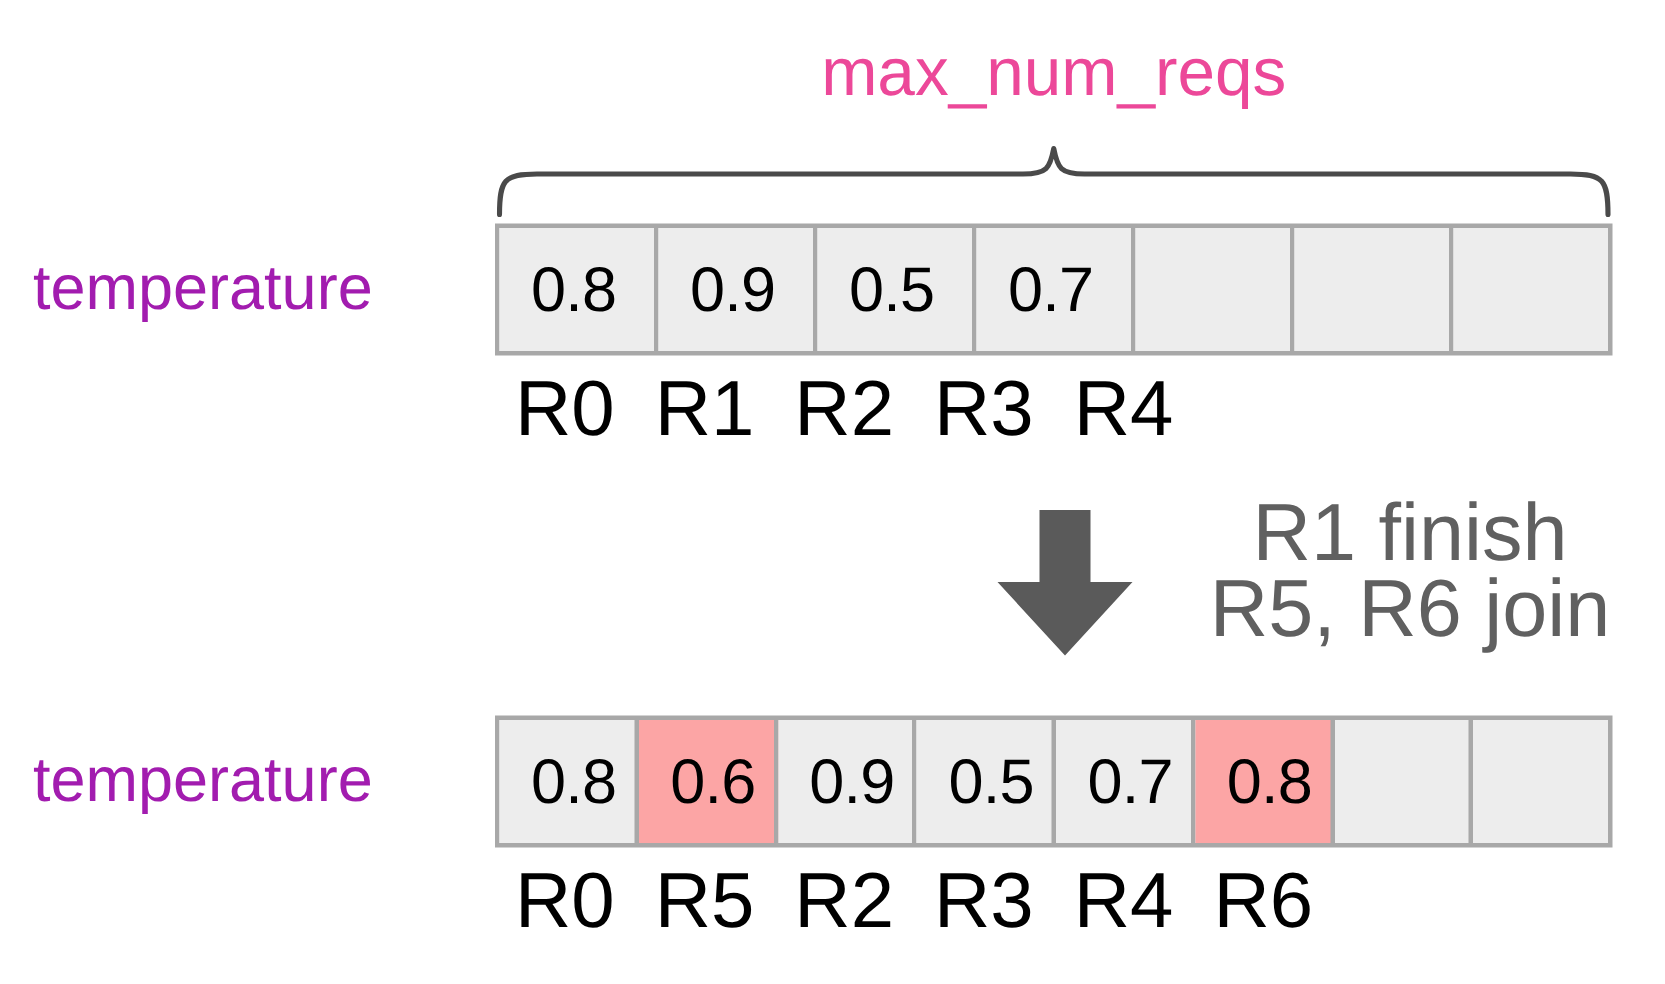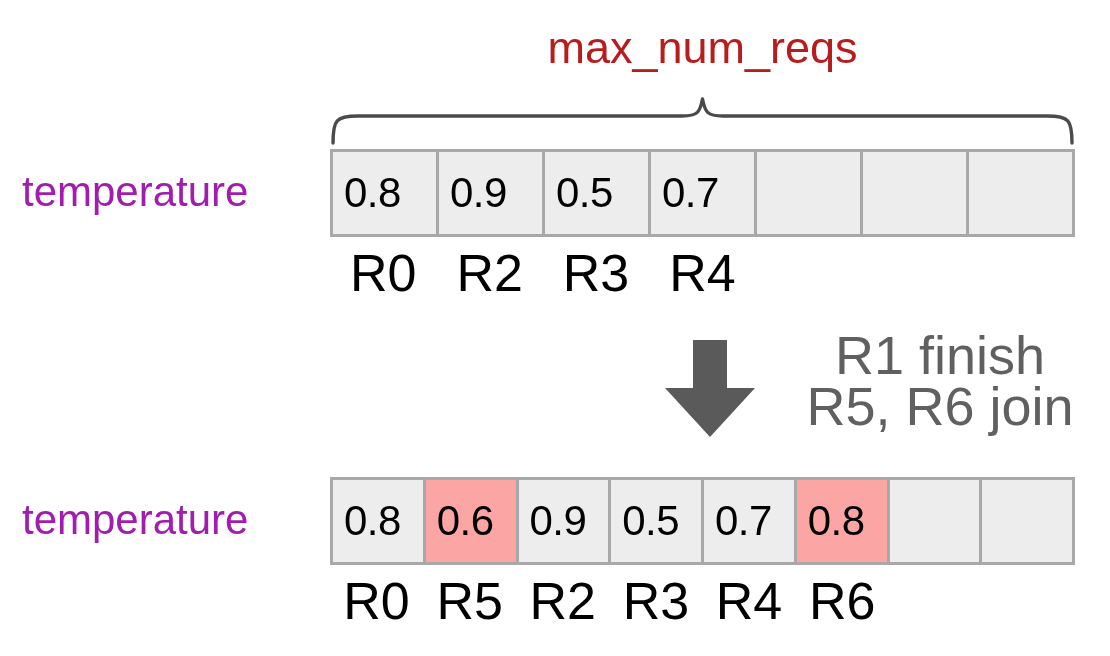--- a/index.html
+++ b/index.html
@@ -25,21 +25,21 @@
 
   
   .brace-title {
     position: absolute;
     left: 330px;
     top: 22px;
     width: 745px;
     text-align: center;
     font-size: 45px;
     line-height: 52px;
-    color: #b91c1c;
+    color: #ec4899;
     white-space: nowrap;
   }
 
   
   .brace-wrap {
     position: absolute;
     left: 330px;
     top: 98px;
     width: 745px;
     height: 46px;
@@ -76,21 +76,21 @@
   .grid.bot { top: 477px; height: 88px; }
 
   .cell {
     flex: 1 1 0;
     background: #ededed;
     border-right: 3px solid #a8a8a8;
     box-sizing: border-box;
     display: flex;
     align-items: center;
     justify-content: flex-start;
-    padding-left: 11px;
+    padding-left: 21px;
     font-size: 42px;
     line-height: 44px;
     color: #000000;
     letter-spacing: -0.5px;
   }
   .cell:last-child { border-right: none; }
   .cell.highlight { background: #fca5a5; }
 
   
   .ticks {
@@ -161,20 +161,21 @@
     <div class="cell">0.9</div>
     <div class="cell">0.5</div>
     <div class="cell">0.7</div>
     <div class="cell"></div>
     <div class="cell"></div>
     <div class="cell"></div>
   </div>
 
   <div class="ticks top">
     <div class="tick">R0</div>
+    <div class="tick">R1</div>
     <div class="tick">R2</div>
     <div class="tick">R3</div>
     <div class="tick">R4</div>
     <div class="tick empty"></div>
     <div class="tick empty"></div>
     <div class="tick empty"></div>
   </div>
 
   <div class="arrow">
     <svg viewBox="0 0 92 100" aria-hidden="true">

